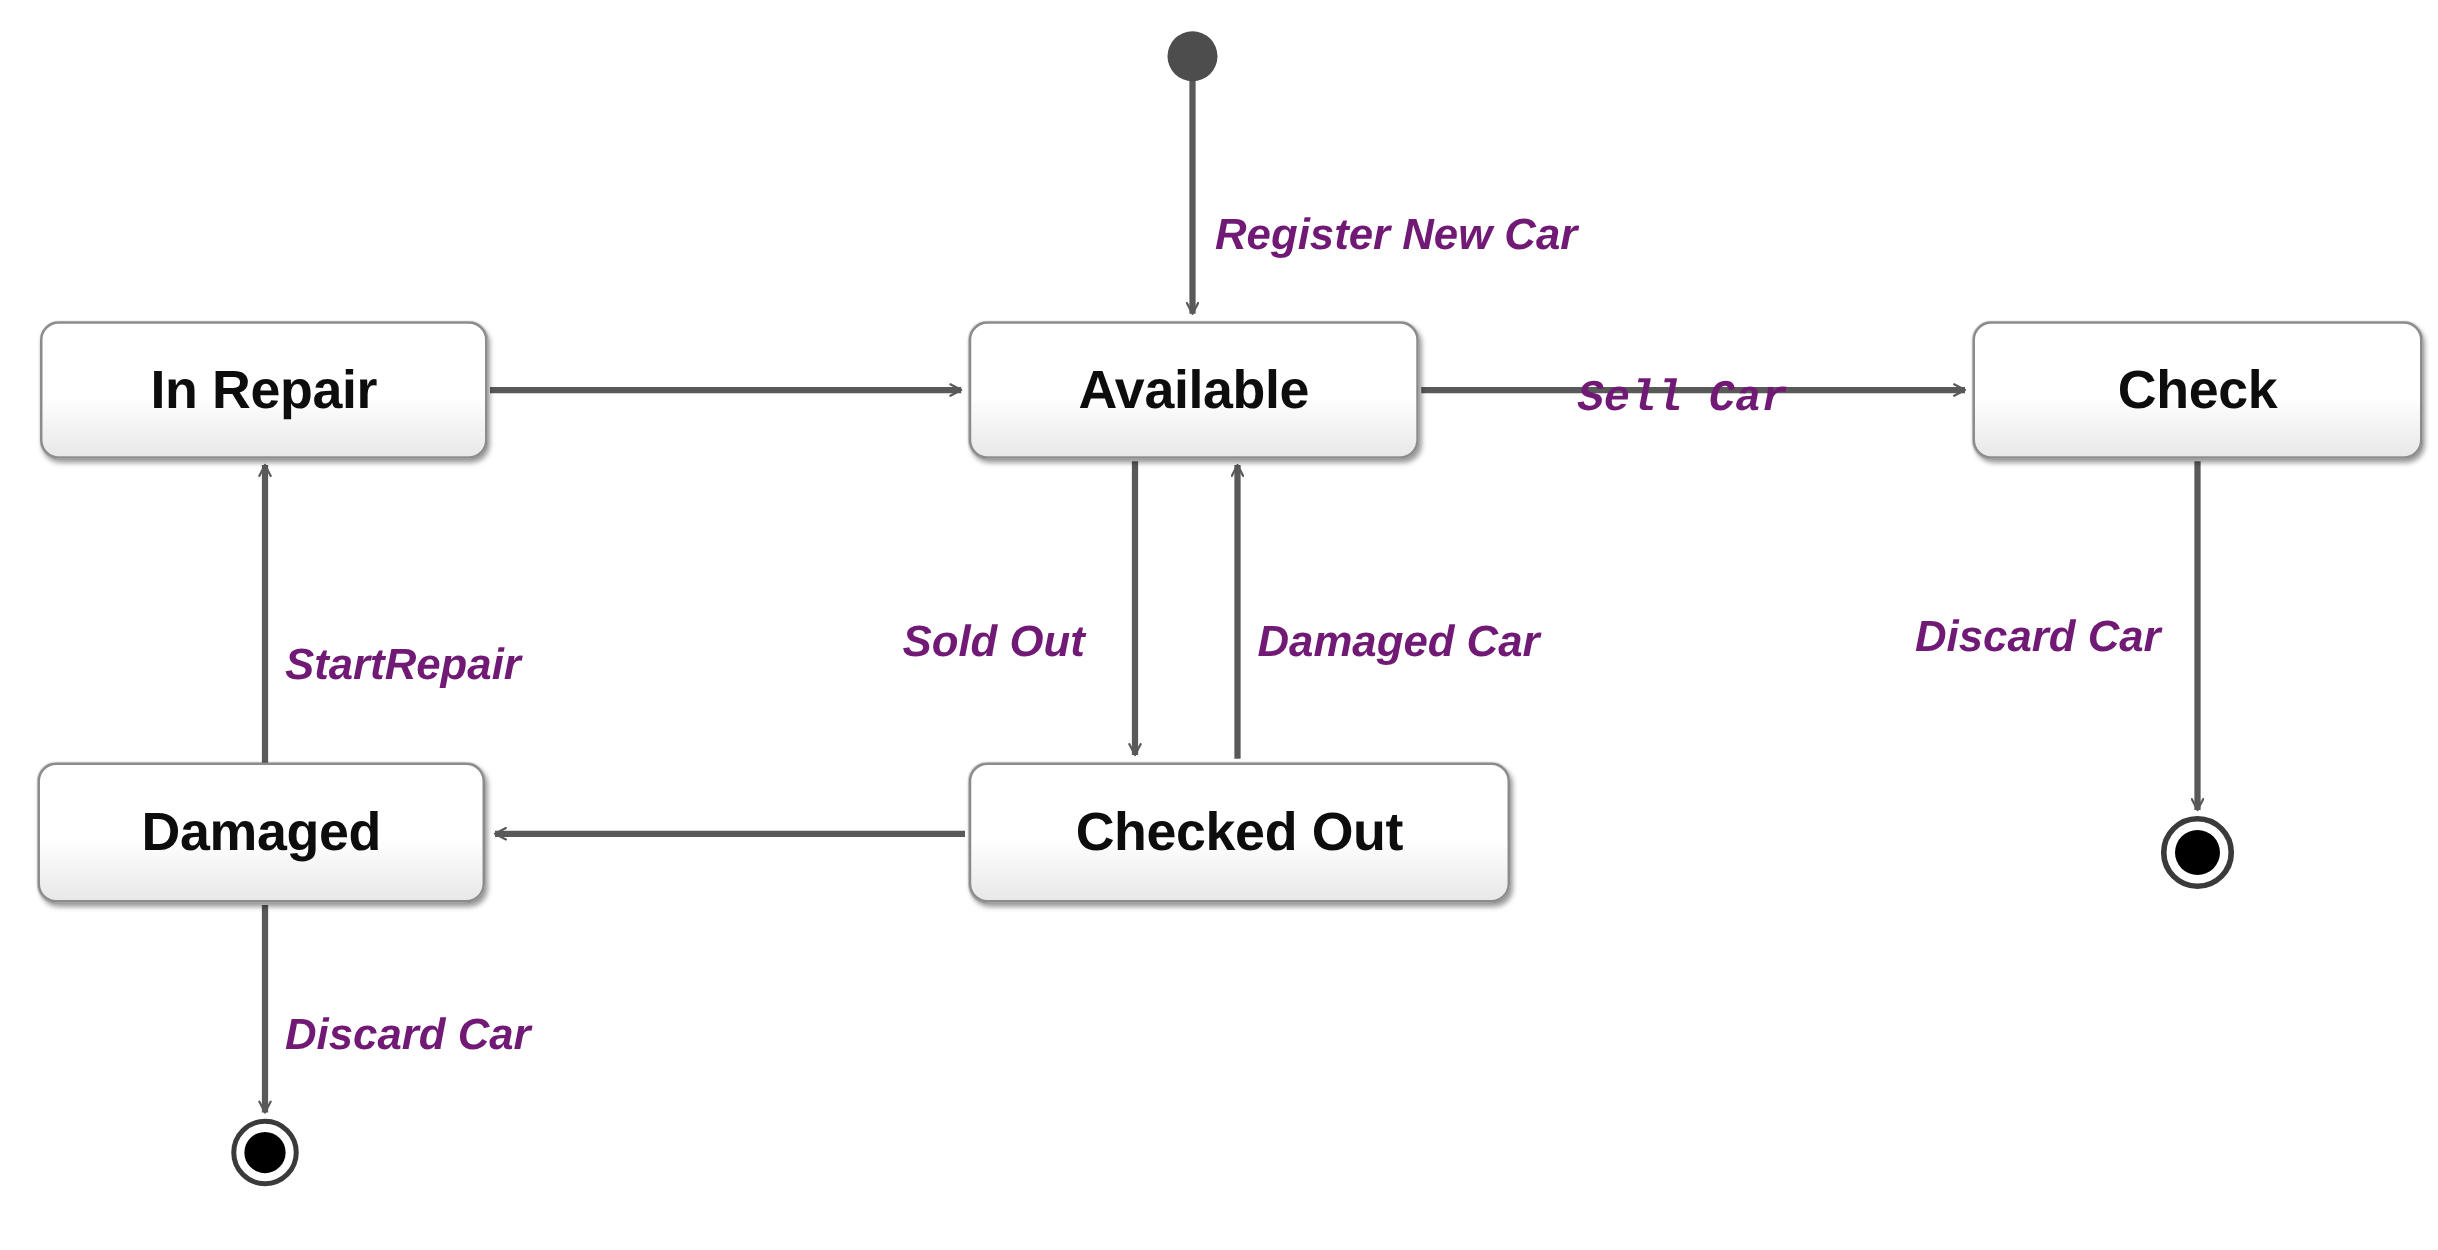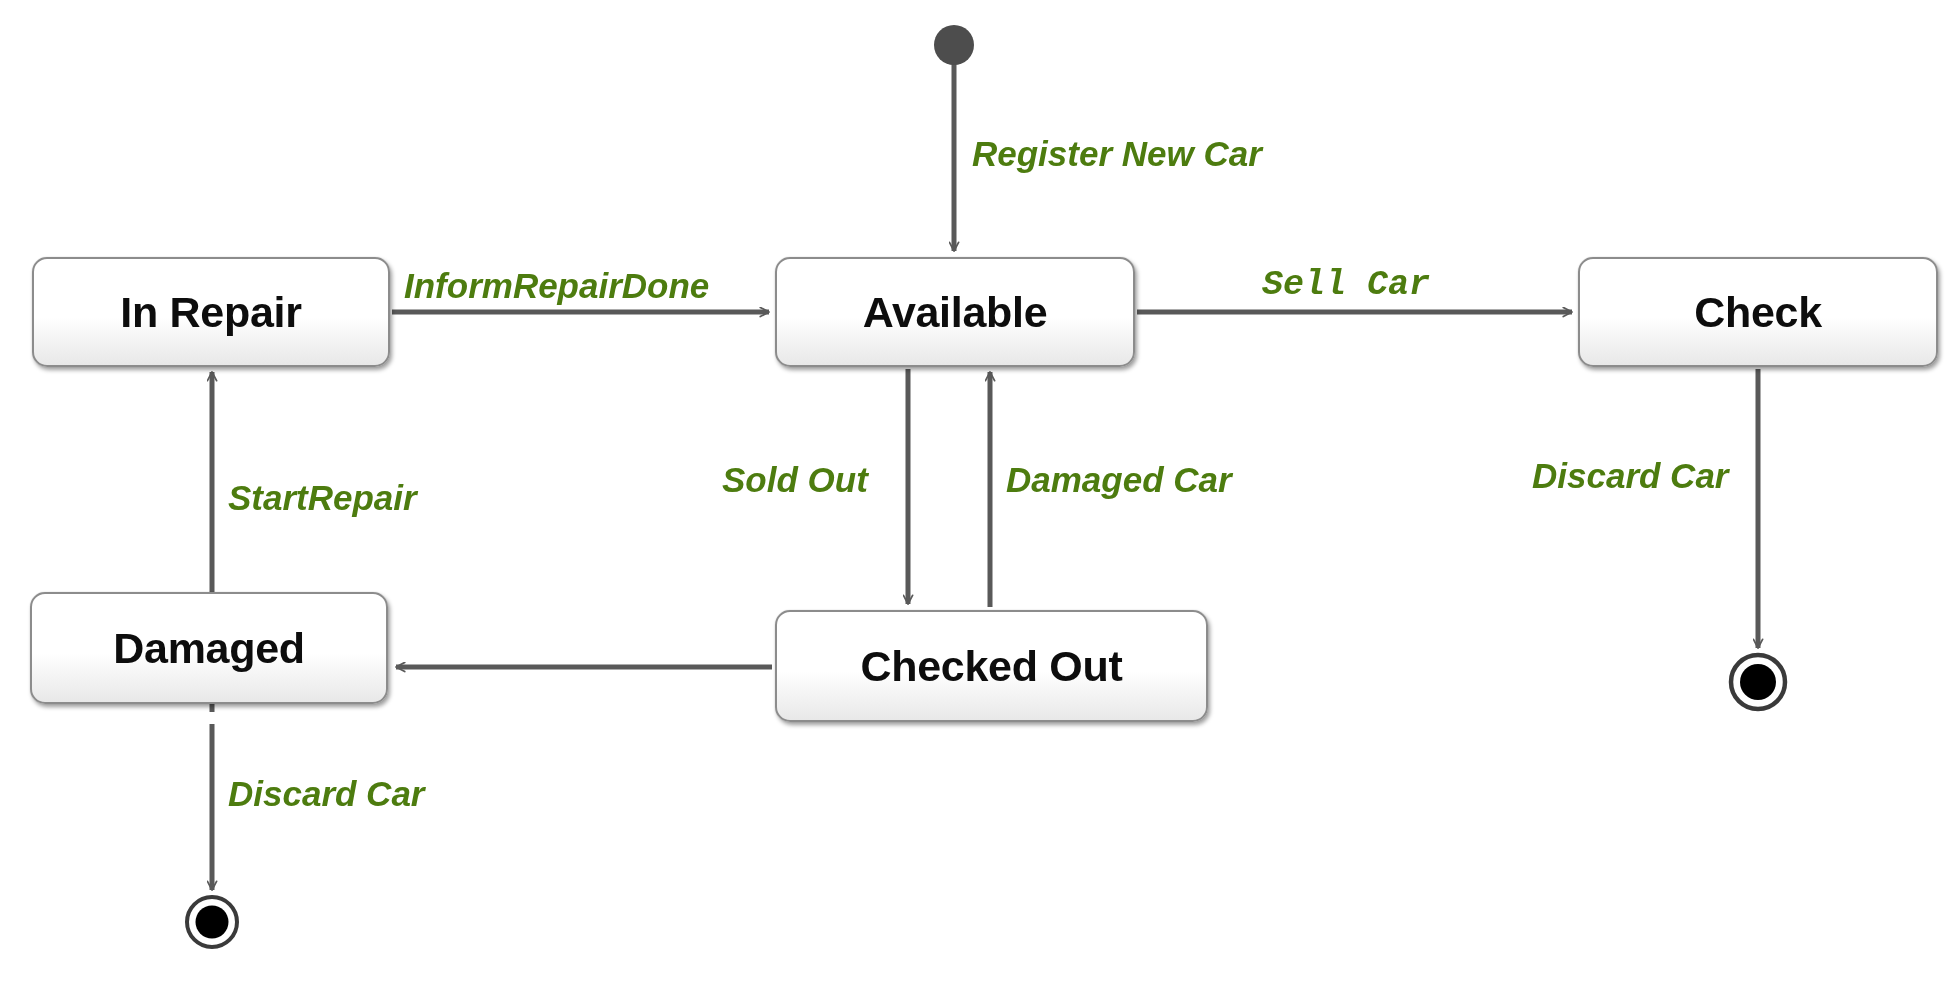--- a/index.html
+++ b/index.html
@@ -42,23 +42,24 @@
     letter-spacing: -0.3px;
     white-space: nowrap;
     line-height: 1;
   }
   .edge-label {
     position: absolute;
     font-family: "Liberation Sans", sans-serif;
     font-size: 35px;
     font-weight: bold;
     font-style: italic;
-    color: #4d7c0f;
+    color: #701a75;
     white-space: nowrap;
     line-height: 1;
+    margin-top: 34px;
   }
 </style>
 </head>
 <body>
 
 <div id="canvas">
 
   <svg id="svg-layer" viewBox="0 0 1950 1000" xmlns="http://www.w3.org/2000/svg">
     <defs>
       <marker id="arrowopen" viewBox="0 0 12 12" refX="10.5" refY="6" markerWidth="11" markerHeight="11" orient="auto-start-reverse" markerUnits="userSpaceOnUse">
@@ -102,31 +103,30 @@
   </div>
 
   <div class="state-node" style="left:775px; top:257px; width:360px; height:110px;">
     <span class="state-label">Available</span>
   </div>
 
   <div class="state-node" style="left:1578px; top:257px; width:360px; height:110px;">
     <span class="state-label">Check</span>
   </div>
 
-  <div class="state-node" style="left:30px; top:592px; width:358px; height:112px;">
+  <div class="state-node" style="left:30px; top:610px; width:358px; height:112px;">
     <span class="state-label">Damaged</span>
   </div>
 
   <div class="state-node" style="left:775px; top:610px; width:433px; height:112px;">
     <span class="state-label">Checked Out</span>
   </div>
 
   <div class="edge-label" style="left:972px; top:136px;">Register New Car</div>
 
-  <div class="edge-label" style="left:404px; top:268px;">InformRepairDone</div>
 
   <div class="edge-label" style="left:1262px; top:268px;font-family:Liberation Mono, monospace;">Sell Car</div>
 
   <div class="edge-label" style="left:228px; top:480px;">StartRepair</div>
 
   <div class="edge-label" style="left:722px; top:462px;">Sold Out</div>
 
   <div class="edge-label" style="left:1006px; top:462px;">Damaged Car</div>
 
 

